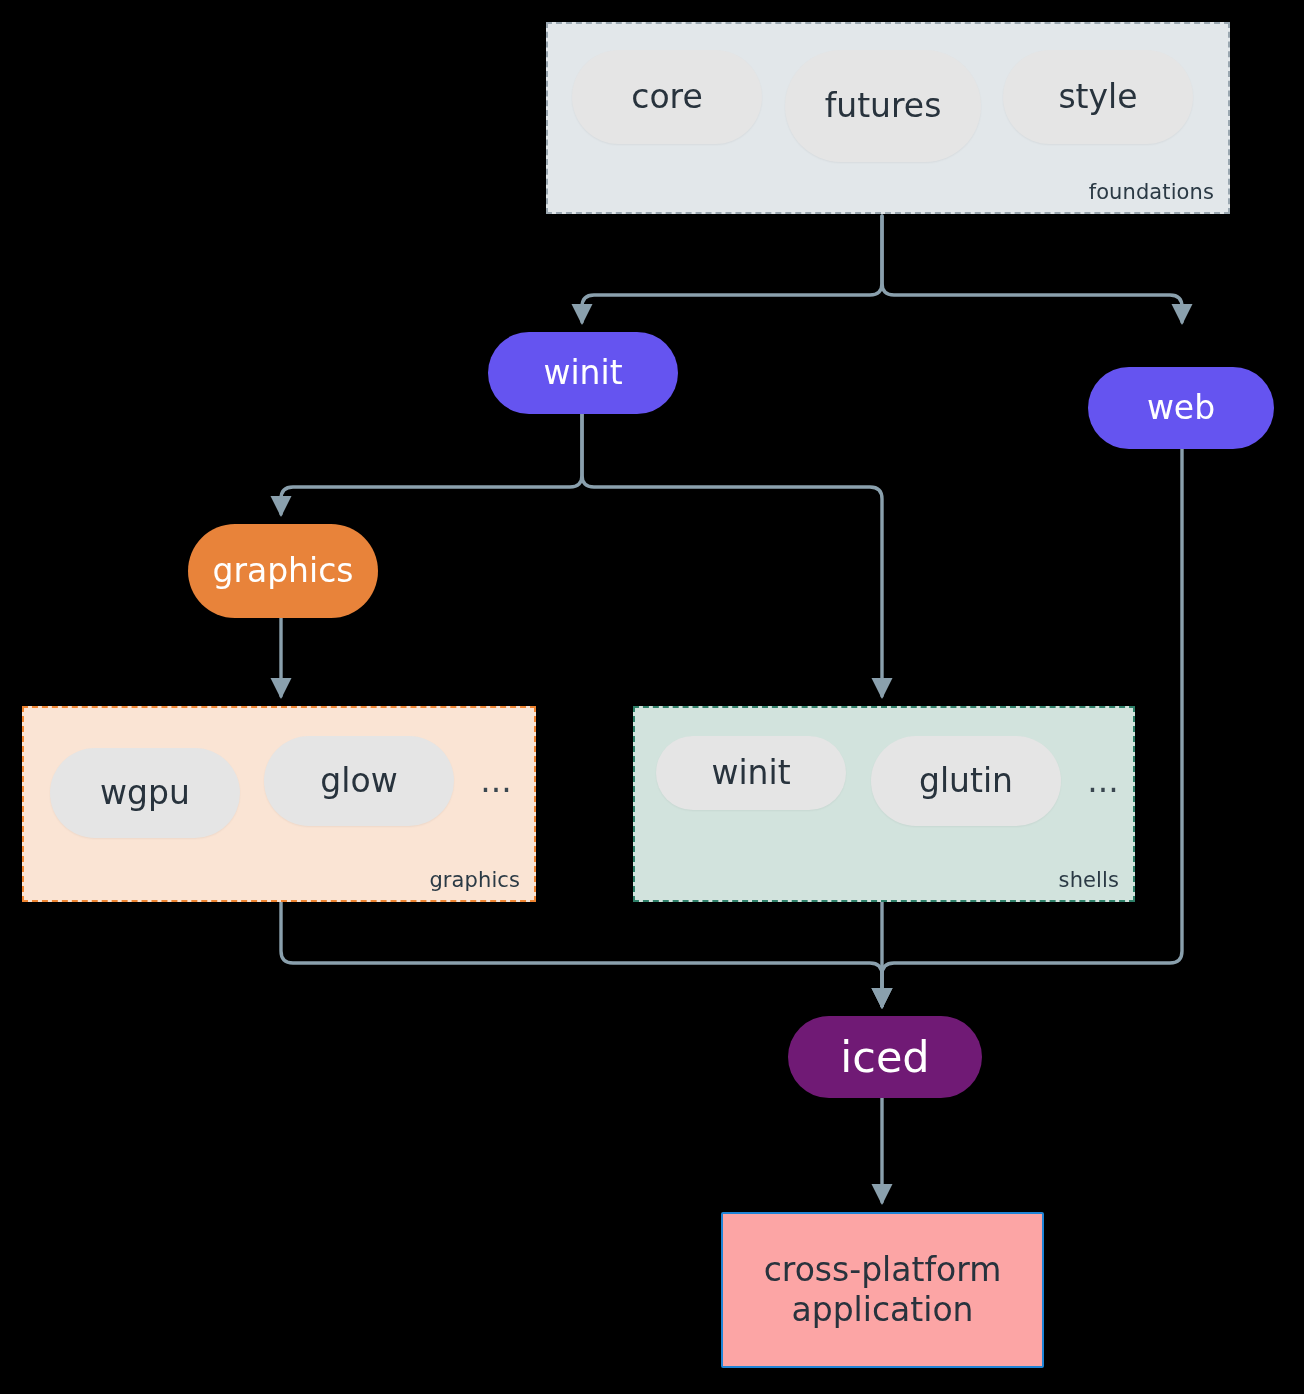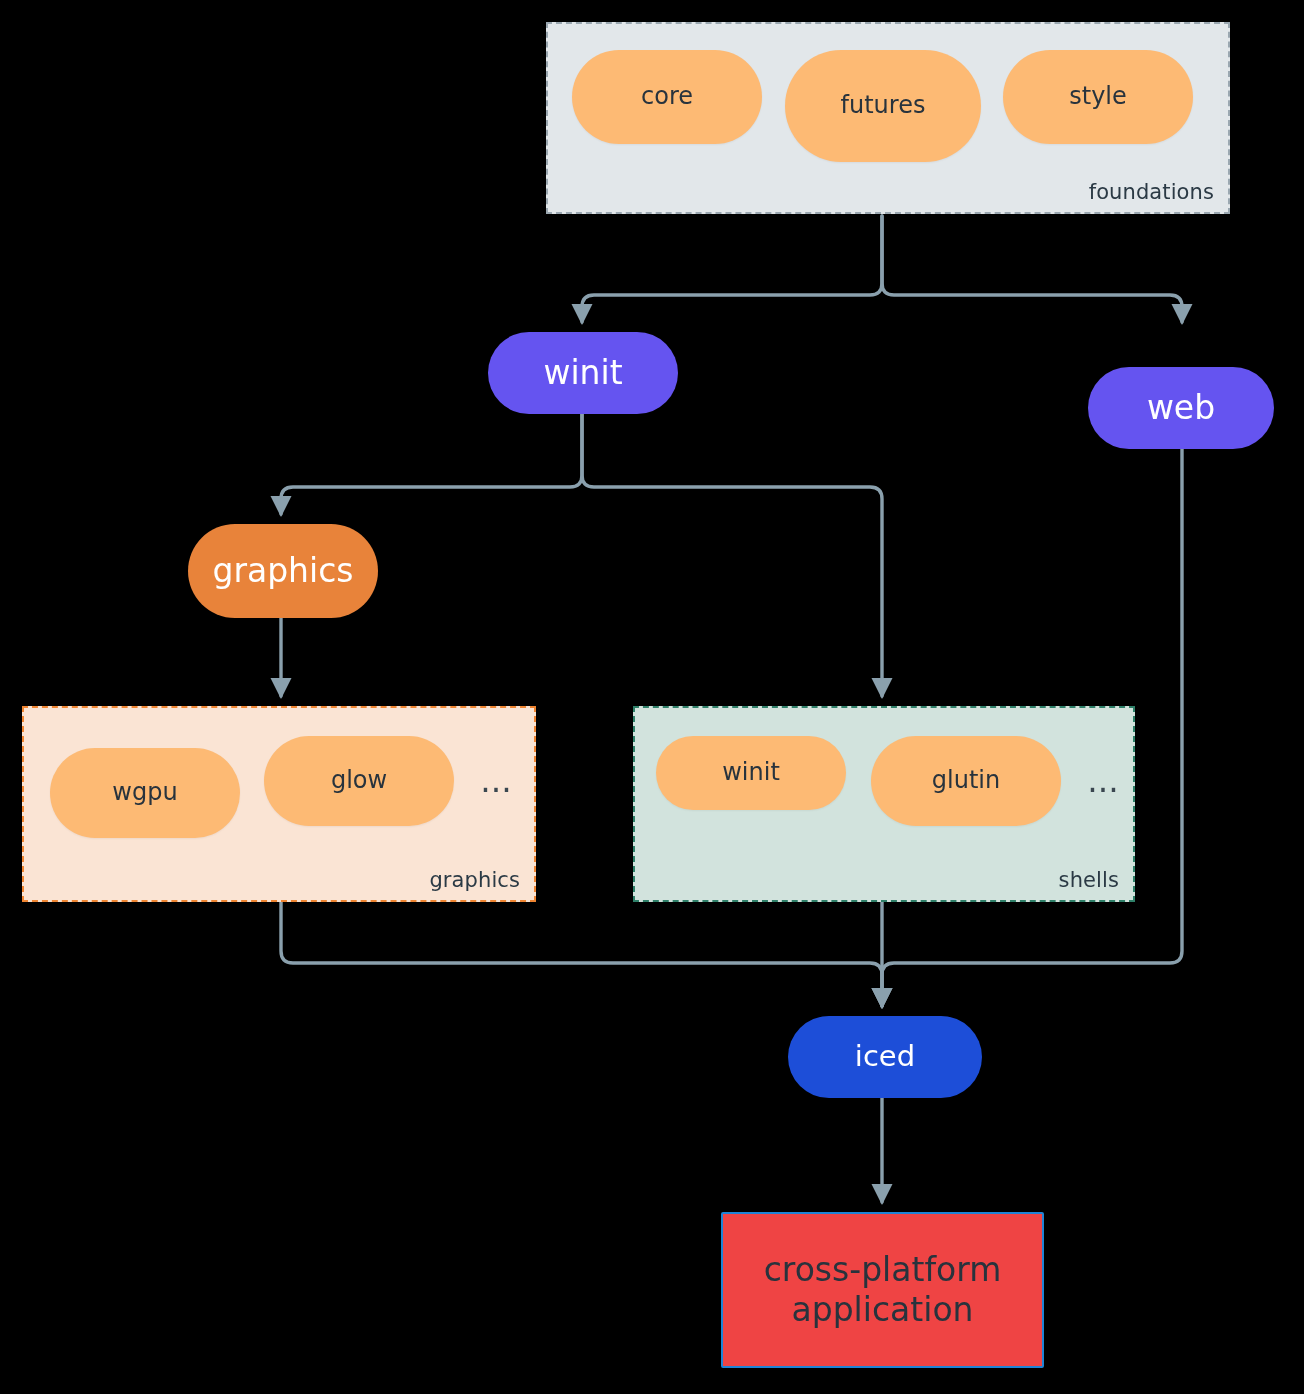--- a/index.html
+++ b/index.html
@@ -66,46 +66,46 @@
     box-sizing: border-box;
     display: flex;
     align-items: center;
     justify-content: center;
     text-align: center;
     line-height: 1.22;
     white-space: nowrap;
   }
 
   .pill-white {
-    background: #fdba74;
+    background: #e5e5e5;
     color: #28333d;
     border-radius: 999px;
-    font-size: 24px;
+    font-size: 33px;
     box-shadow: 0 1px 2px rgba(0,0,0,0.05);
   }
   .pill-purple {
     background: #6554f0;
     color: #ffffff;
     border-radius: 999px;
     font-size: 33px;
   }
   .pill-orange {
     background: #e8833a;
     color: #ffffff;
     border-radius: 999px;
     font-size: 33px;
   }
   .pill-blue {
-    background: #1d4ed8;
+    background: #701a75;
     color: #ffffff;
     border-radius: 999px;
-    font-size: 29px;
+    font-size: 43px;
   }
   .rect-lightblue {
-    background: #ef4444;
+    background: #fca5a5;
     color: #28333d;
     border: 2px solid #1f84d6;
     border-radius: 2px;
     font-size: 33px;
     white-space: normal;
     flex-direction: column;
   }
   .ellipsis {
     color: #3a4750;
     font-size: 33px;

